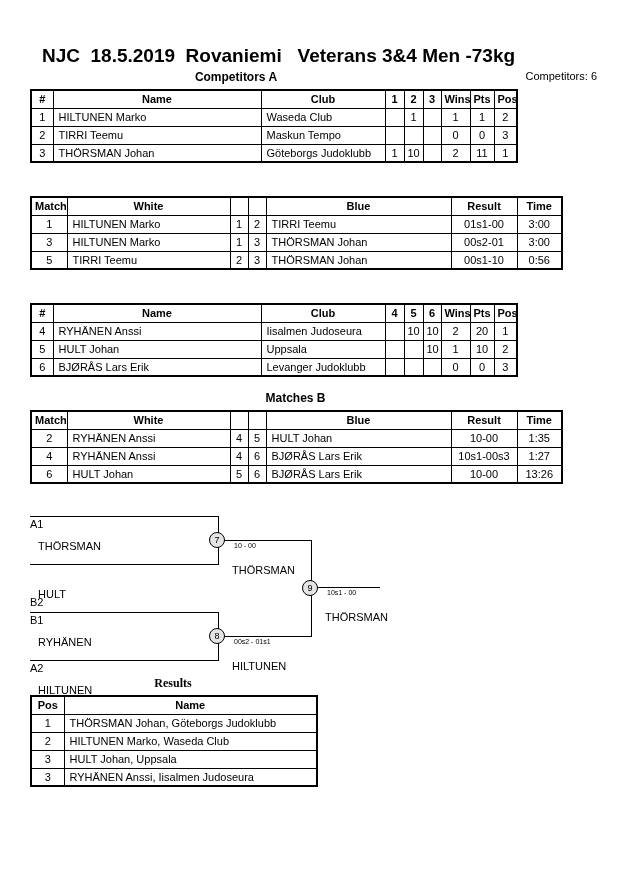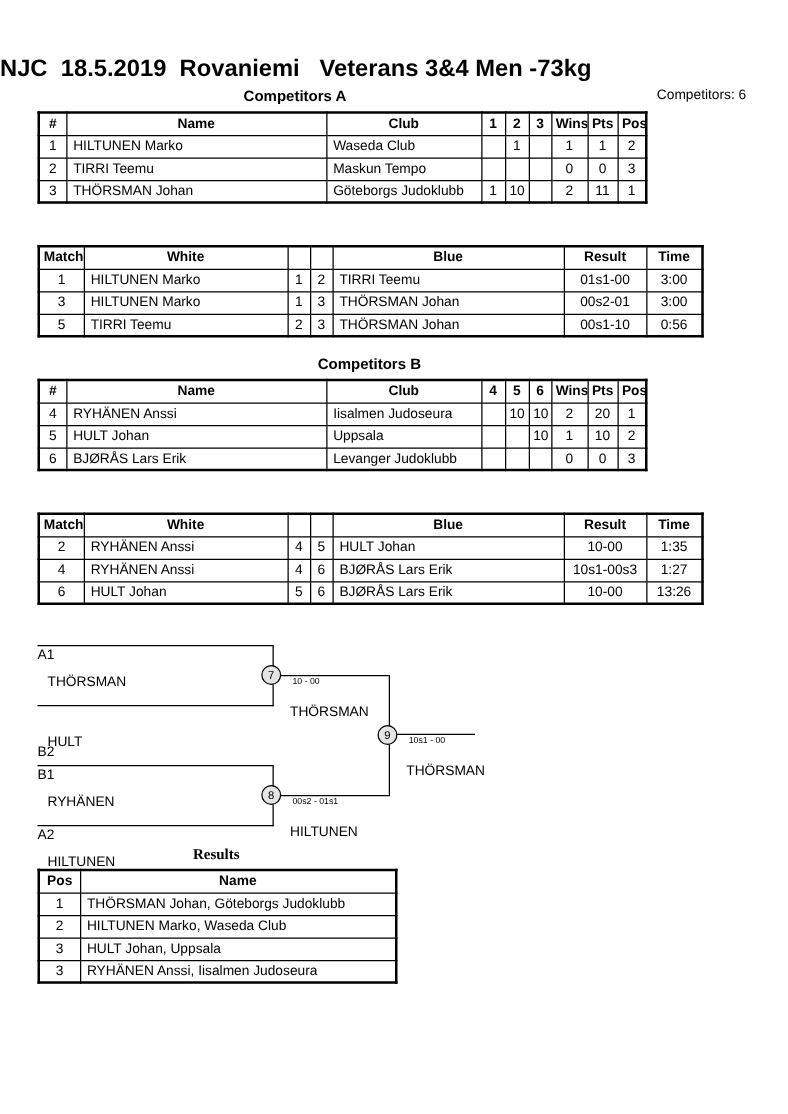--- a/index.html
+++ b/index.html
@@ -1,19 +1,19 @@
 <!DOCTYPE html>
 <html><head>
 <meta charset="utf-8">
 <style>
   * { margin:0; padding:0; box-sizing:border-box; }
   html, body { background:#fff; }
   body { width:630px; height:891px; font-family:"Liberation Sans", sans-serif; color:#000; }
   .page { position:relative; width:630px; height:891px; background:#fff; overflow:hidden; }
-  .title { position:absolute; top:45px; left:0; width:557px; text-align:left;
+  .title { position:absolute; top:45px; left:0; width:557px; text-align:center;
            font-size:19px; font-weight:bold; white-space:pre; }
   .heading { position:absolute; font-size:12px; font-weight:bold; text-align:center; white-space:nowrap; }
   .note { position:absolute; font-size:11px; white-space:nowrap; }
   table.sheet { position:absolute; border-collapse:collapse; table-layout:fixed;
                 border:2px solid #000; background:#fff; }
   table.sheet th, table.sheet td { border:1px solid #000; height:18px; font-size:11px;
                 padding:0 3px; overflow:hidden; white-space:nowrap; text-align:center; }
   table.sheet th { font-weight:bold; }
   table.sheet td.l { text-align:left; padding-left:5px; }
   
@@ -143,21 +143,20 @@
         <td class="l">TIRRI Teemu</td>
         <td>2</td>
         <td>3</td>
         <td class="l">THÖRSMAN Johan</td>
         <td>00s1-10</td>
         <td>0:56</td>
       </tr>
     </tbody>
   </table>
 
-  <div class="heading" style="left:30px; top:284px; width:531px;">Competitors B</div>
 
   <table class="sheet" style="left:30px; top:303px; width:486px;">
     <colgroup>
         <col style="width:22px">
         <col style="width:208px">
         <col style="width:124px">
         <col style="width:19px">
         <col style="width:19px">
         <col style="width:18px">
         <col style="width:29px">
@@ -207,20 +206,21 @@
         <td></td>
         <td></td>
         <td></td>
         <td>0</td>
         <td>0</td>
         <td>3</td>
       </tr>
     </tbody>
   </table>
 
+  <div class="heading" style="left:30px; top:391px; width:531px;">Matches B</div>
 
   <table class="sheet" style="left:30px; top:410px; width:531px;">
     <colgroup>
         <col style="width:36px">
         <col style="width:163px">
         <col style="width:18px">
         <col style="width:18px">
         <col style="width:185px">
         <col style="width:66px">
         <col style="width:45px">

